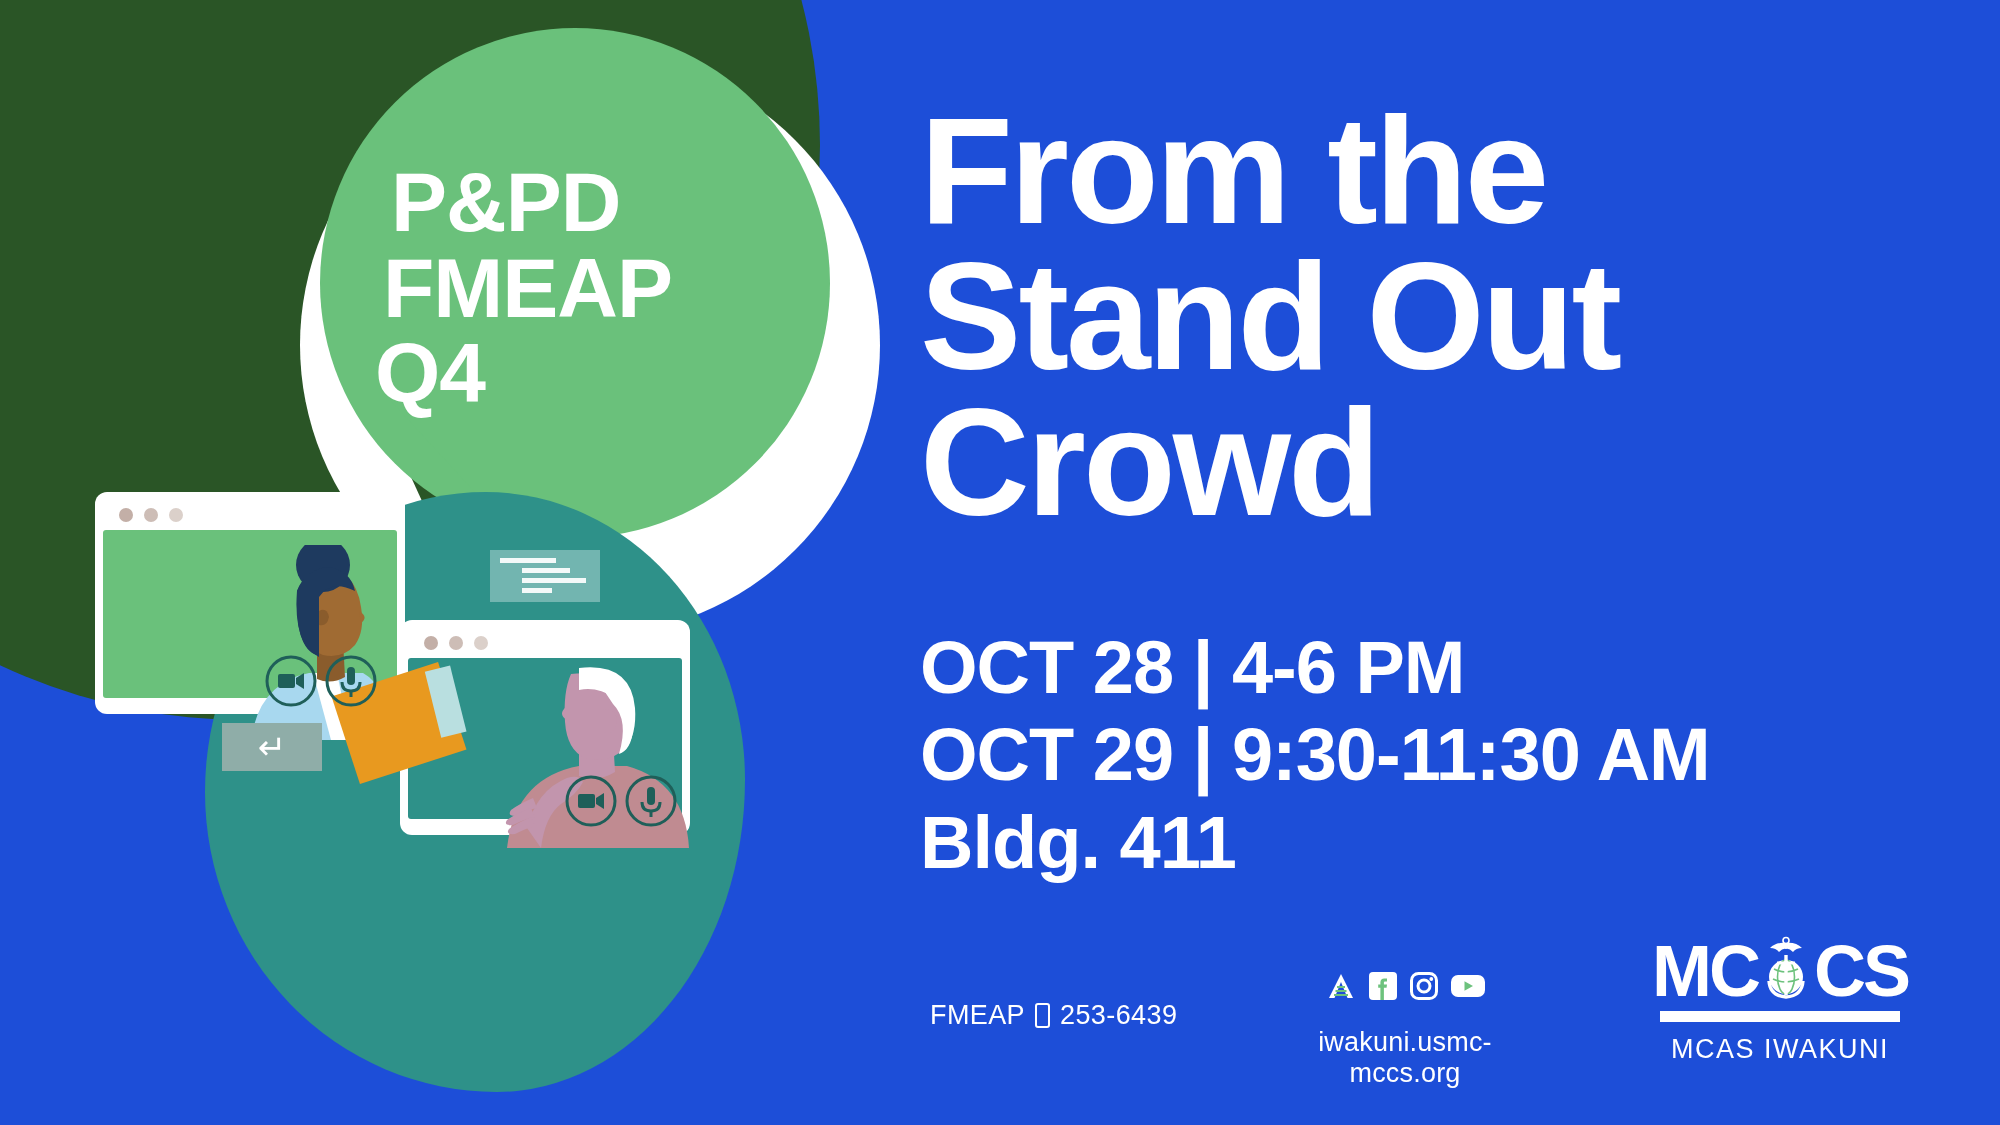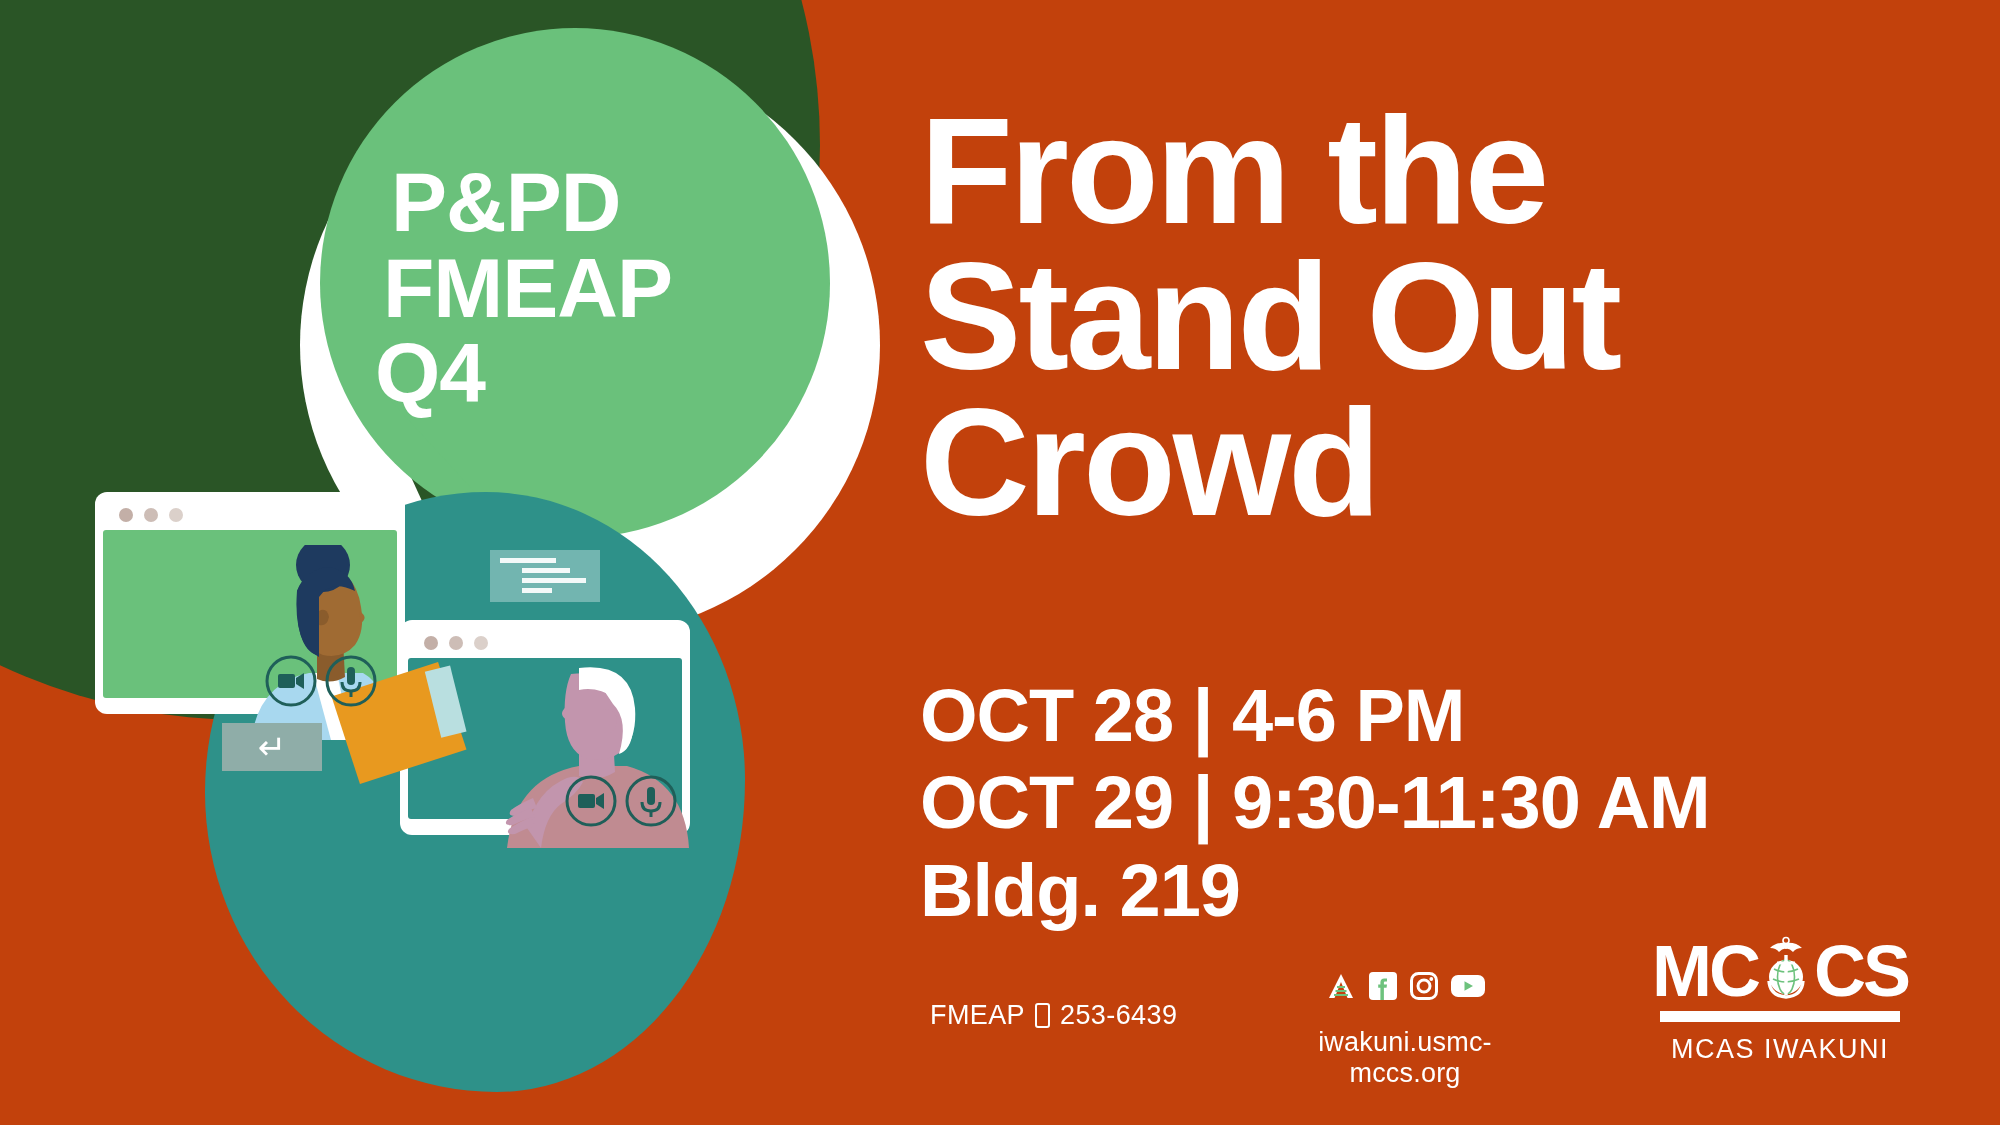--- a/index.html
+++ b/index.html
@@ -6,21 +6,21 @@
   html,body { width:2000px; height:1125px; overflow:hidden; }
   body {
     font-family:"Liberation Sans", sans-serif;
     background:#6dc27d;
     position:relative;
   }
 
   #poster {
     position:absolute; inset:0;
     width:2000px; height:1125px;
-    background:#c2410c;
+    background:#1d4ed8;
     overflow:hidden;
     padding-left:23px;
   }
 
   
   .bg-dark-blob {
     position:absolute;
     left:-330px; top:-430px;
     width:1150px; height:1150px;
     border-radius:50%;
@@ -95,21 +95,21 @@
     width:1020px;
     color:#ffffff;
     font-weight:bold;
     font-size:152px;
     line-height:0.96;
     letter-spacing:-3px;
     z-index:8;
   }
   .details {
     position:absolute;
-    left:920px; top:672px;
+    left:920px; top:624px;
     width:1020px;
     color:#ffffff;
     font-weight:bold;
     font-size:74px;
     line-height:1.18;
     letter-spacing:-1px;
     z-index:8;
   }
 
   
@@ -266,21 +266,21 @@
 
   <div class="headline">
     <div>From the</div>
     <div>Stand Out</div>
     <div>Crowd</div>
   </div>
 
   <div class="details">
     <div>OCT 28 | 4-6 PM</div>
     <div>OCT 29 | 9:30-11:30 AM</div>
-    <div>Bldg. 219</div>
+    <div>Bldg. 411</div>
   </div>
 
   <div class="footer-phone">
     <span>FMEAP</span>
     <span class="phone-glyph"></span>
     <span>253-6439</span>
   </div>
 
   <div class="social-block">
     <div class="social-icons">

